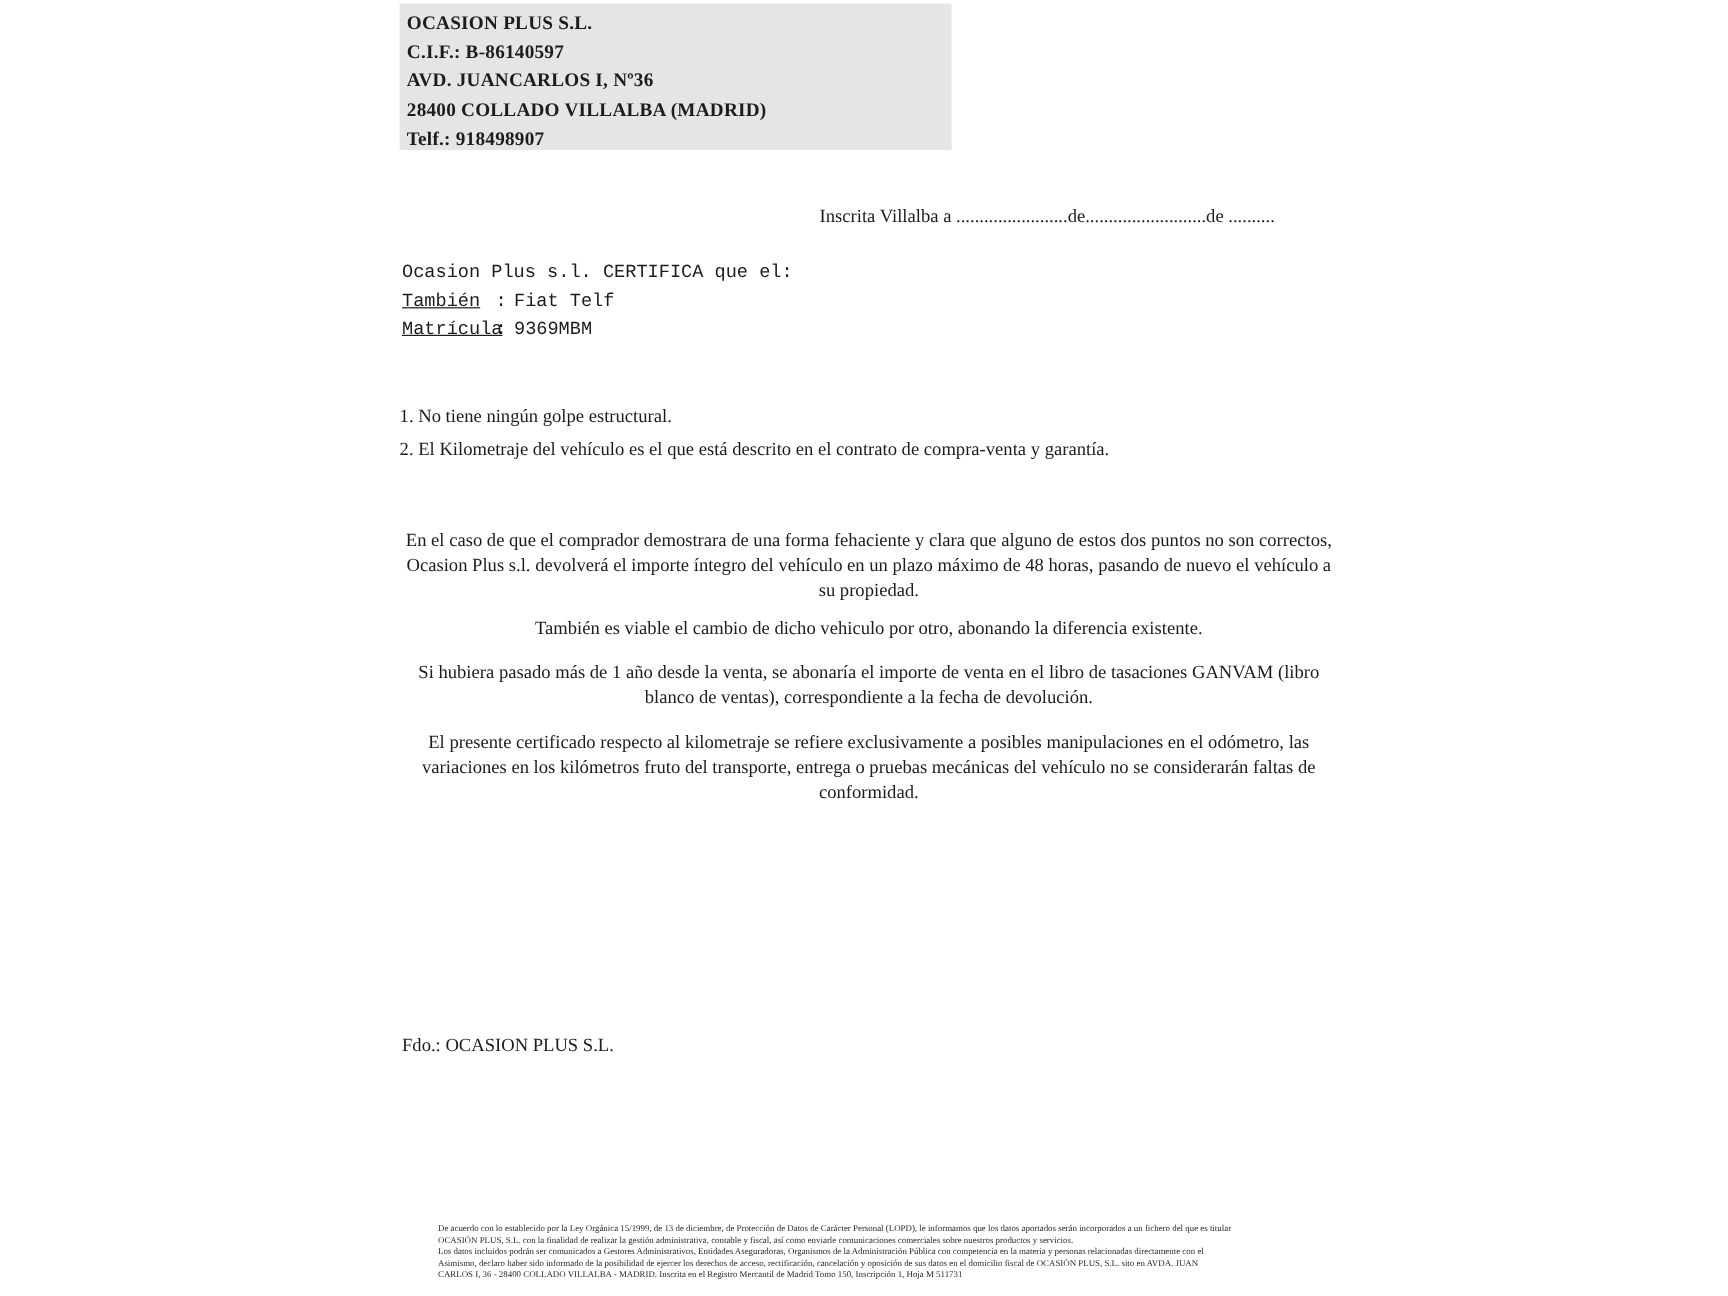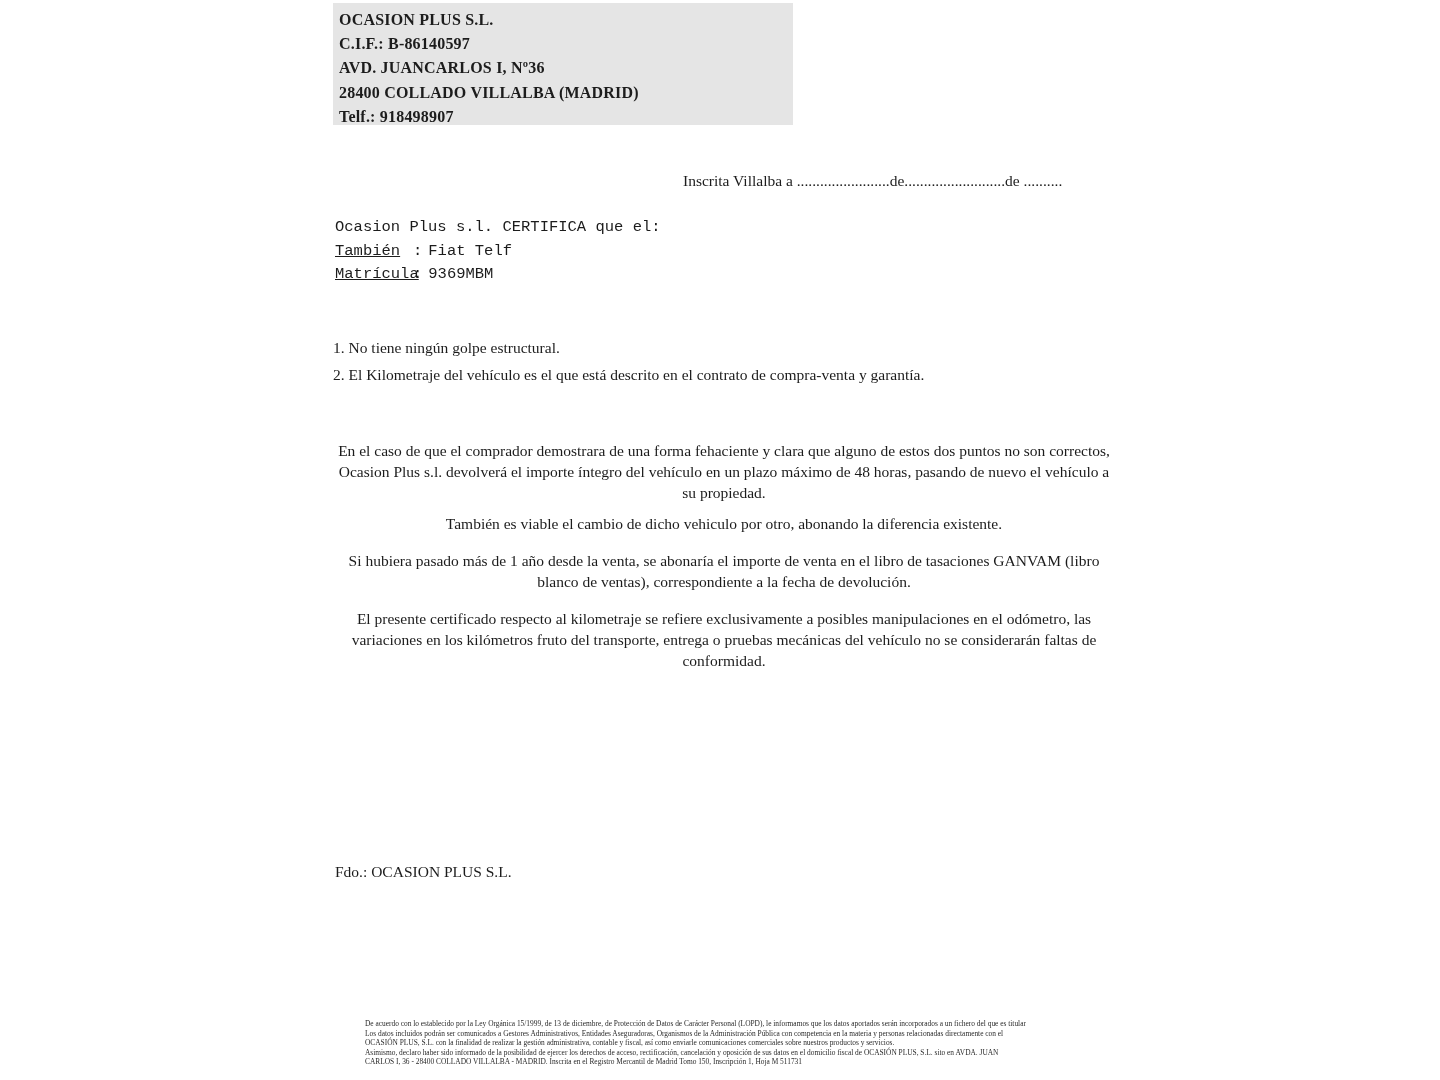--- a/index.html
+++ b/index.html
@@ -110,17 +110,17 @@
 
 <div class="abs para para-1">En el caso de que el comprador demostrara de una forma fehaciente y clara que alguno de estos dos puntos no son correctos, Ocasion Plus s.l. devolverá el importe íntegro del vehículo en un plazo máximo de 48 horas, pasando de nuevo el vehículo a su propiedad.</div>
 <div class="abs para para-2">También es viable el cambio de dicho vehiculo por otro, abonando la diferencia existente.</div>
 <div class="abs para para-3">Si hubiera pasado más de 1 año desde la venta, se abonaría el importe de venta en el libro de tasaciones GANVAM (libro blanco de ventas), correspondiente a la fecha de devolución.</div>
 <div class="abs para para-4">El presente certificado respecto al kilometraje se refiere exclusivamente a posibles manipulaciones en el odómetro, las variaciones en los kilómetros fruto del transporte, entrega o pruebas mecánicas del vehículo no se considerarán faltas de conformidad.</div>
 
 <div class="abs signature">Fdo.: OCASION PLUS S.L.</div>
 
 <div class="abs legal-footer">
   <div class="lline">De acuerdo con lo establecido por la Ley Orgánica 15/1999, de 13 de diciembre, de Protección de Datos de Carácter Personal (LOPD), le informamos que los datos aportados serán incorporados a un fichero del que es titular</div>
+  <div class="lline">OCASIÓN PLUS, S.L. con la finalidad de realizar la gestión administrativa, contable y fiscal, así como enviarle comunicaciones comerciales sobre nuestros productos y servicios.</div>
   <div class="lline">Los datos incluidos podrán ser comunicados a Gestores Administrativos, Entidades Aseguradoras, Organismos de la Administración Pública con competencia en la materia y personas relacionadas directamente con el</div>
-  <div class="lline">OCASIÓN PLUS, S.L. con la finalidad de realizar la gestión administrativa, contable y fiscal, así como enviarle comunicaciones comerciales sobre nuestros productos y servicios.</div>
   <div class="lline">Asimismo, declaro haber sido informado de la posibilidad de ejercer los derechos de acceso, rectificación, cancelación y oposición de sus datos en el domicilio fiscal de OCASIÓN PLUS, S.L. sito en AVDA. JUAN</div>
   <div class="lline">CARLOS I, 36 - 28400 COLLADO VILLALBA - MADRID. Inscrita en el Registro Mercantil de Madrid Tomo 150, Inscripción 1, Hoja M 511731</div>
 </div>
 
 </body></html>

